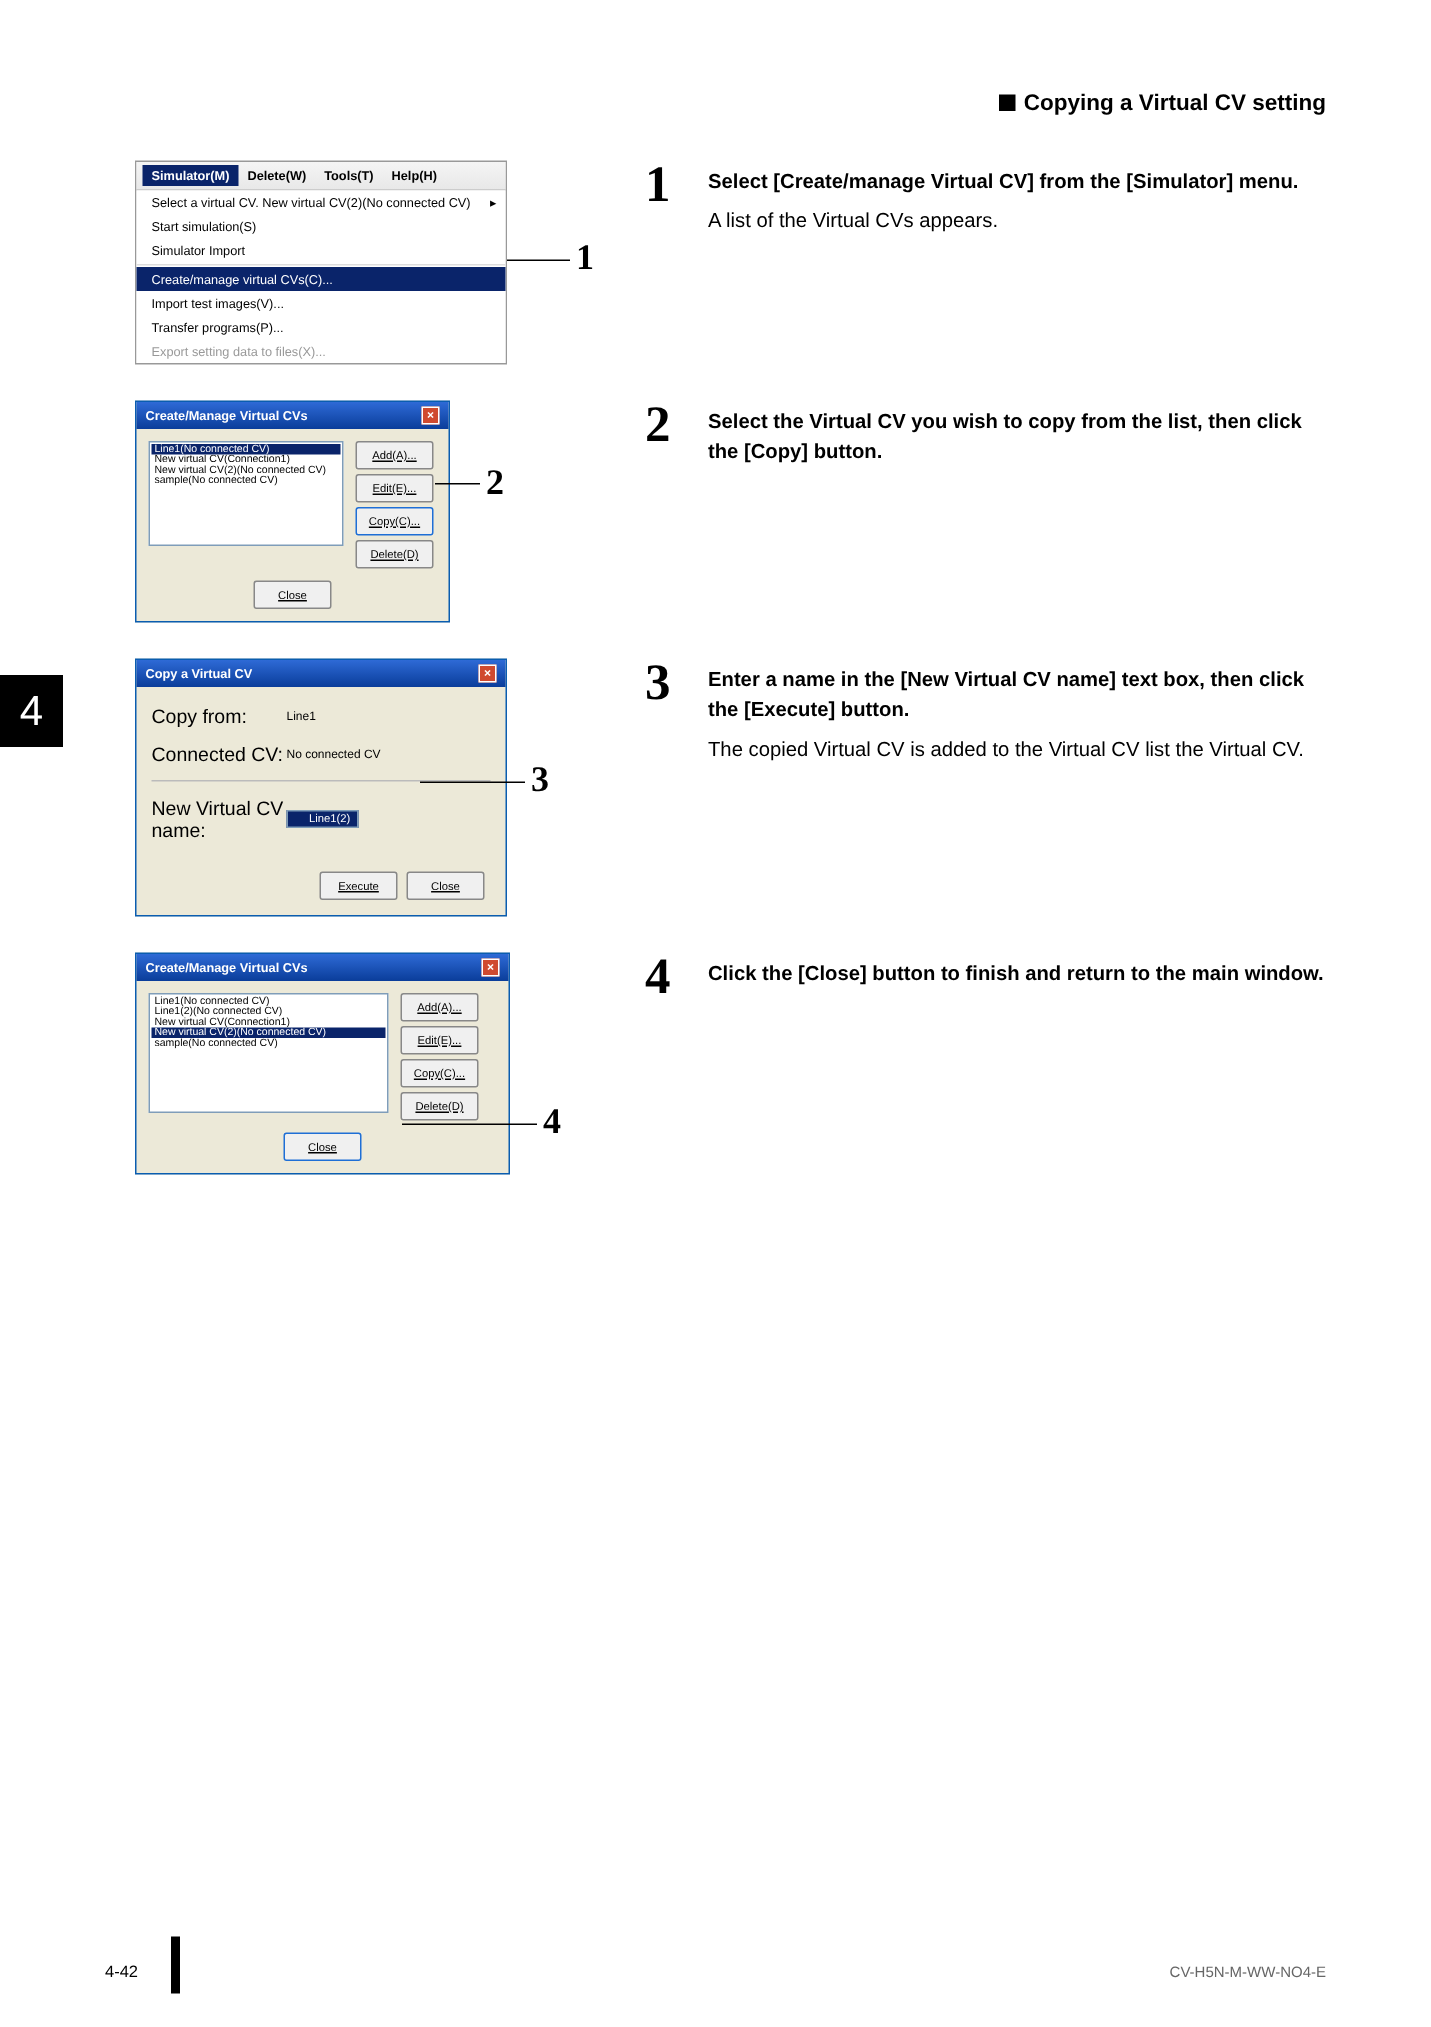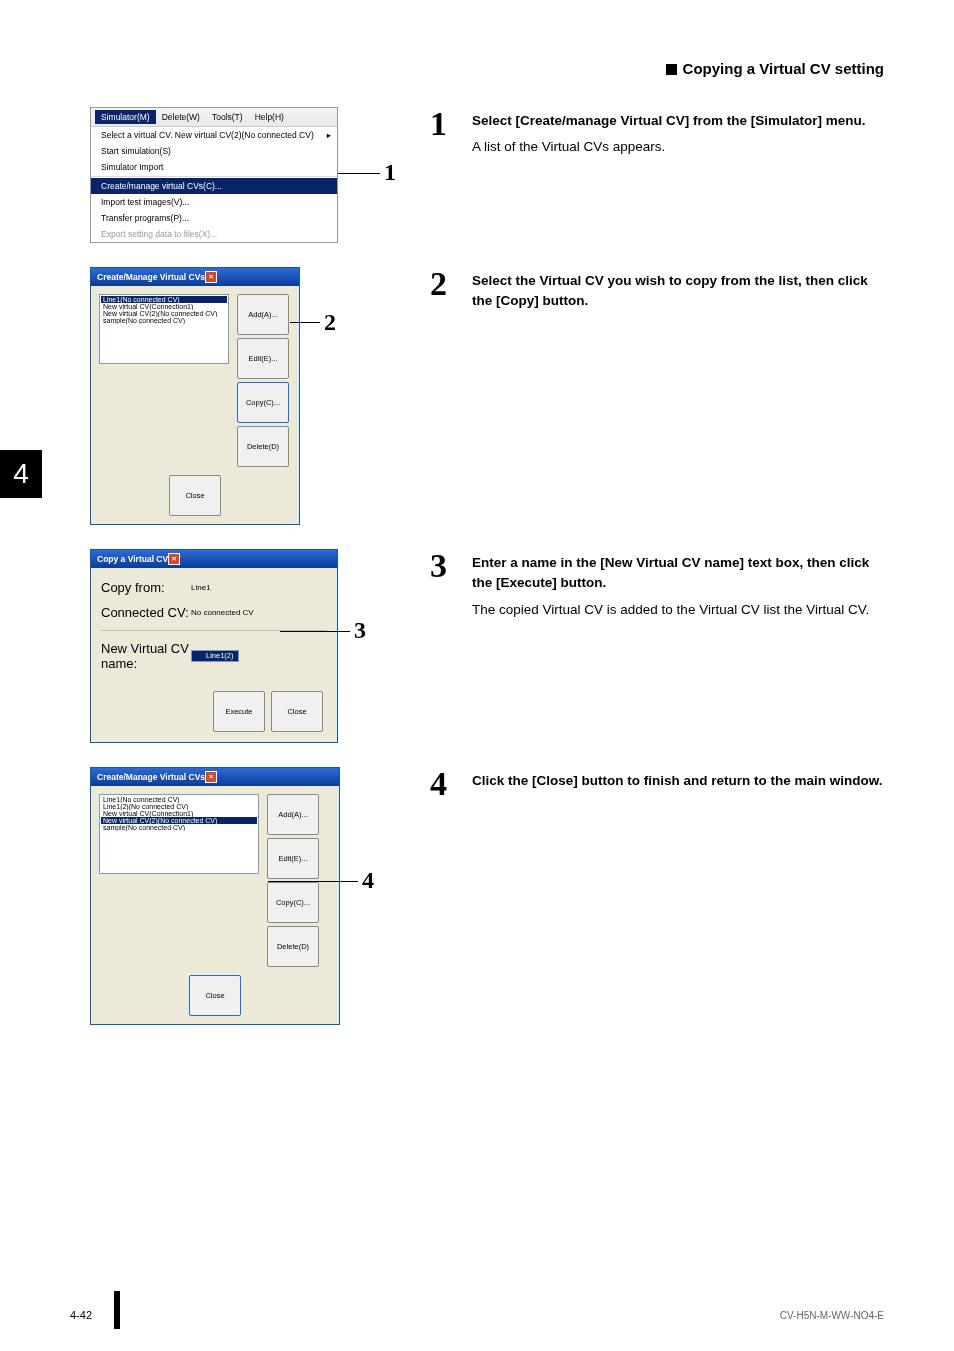--- a/index.html
+++ b/index.html
@@ -93,20 +93,21 @@
   .shot-menu {
     width: 248px;
     border: 1px solid #999;
     font-size: 8.5px;
   }
   .menubar {
     background: linear-gradient(#f5f5f5,#e8e8e8);
     display: flex;
     padding: 2px 4px;
     border-bottom: 1px solid #ccc;
+    font-weight: bold;
   }
   .menubar span { padding: 2px 6px; }
   .menubar span.sel { background: #0a246a; color: #fff; }
   .menulist { background: #fff; }
   .menulist .mi { padding: 3px 10px; white-space: nowrap; position: relative; }
   .menulist .mi.sel { background: #0a246a; color: #fff; }
   .menulist .mi.gray { color: #999; }
   .menulist .mi .arrow { position: absolute; right: 6px; top: 3px; }
   .menulist hr { border: none; border-top: 1px solid #ddd; margin: 1px 0; }
 
@@ -118,20 +119,21 @@
     background: #ece9d8;
     position: relative;
   }
   .titlebar {
     background: linear-gradient(#2e6ad6,#0a3d9a);
     color: #fff;
     padding: 3px 6px;
     font-weight: bold;
     font-size: 8.5px;
     display: flex;
+    justify-content: space-between;
     align-items: center;
   }
   .closebtn {
     width: 12px; height: 12px;
     background: #d04a2f;
     border: 1px solid #fff;
     color: #fff;
     font-size: 8px;
     text-align: center;
     line-height: 10px;
@@ -154,23 +156,24 @@
   .btn-stack {
     display: flex;
     flex-direction: column;
     gap: 3px;
   }
   .win-btn {
     background: #f0f0f0;
     border: 1px solid #888;
     border-radius: 2px;
     font-size: 7.5px;
-    padding: 15px 0;
+    padding: 4px 0;
     width: 52px;
     text-align: center;
+    text-decoration: underline;
   }
   .win-btn.focus { border: 1.5px solid #1e6fd6; }
   .dlg-footer { text-align: center; padding-bottom: 8px; }
 
   
   .shot-copy {
     width: 248px;
     border: 1px solid #0a5db0;
     font-size: 8px;
     background: #ece9d8;

